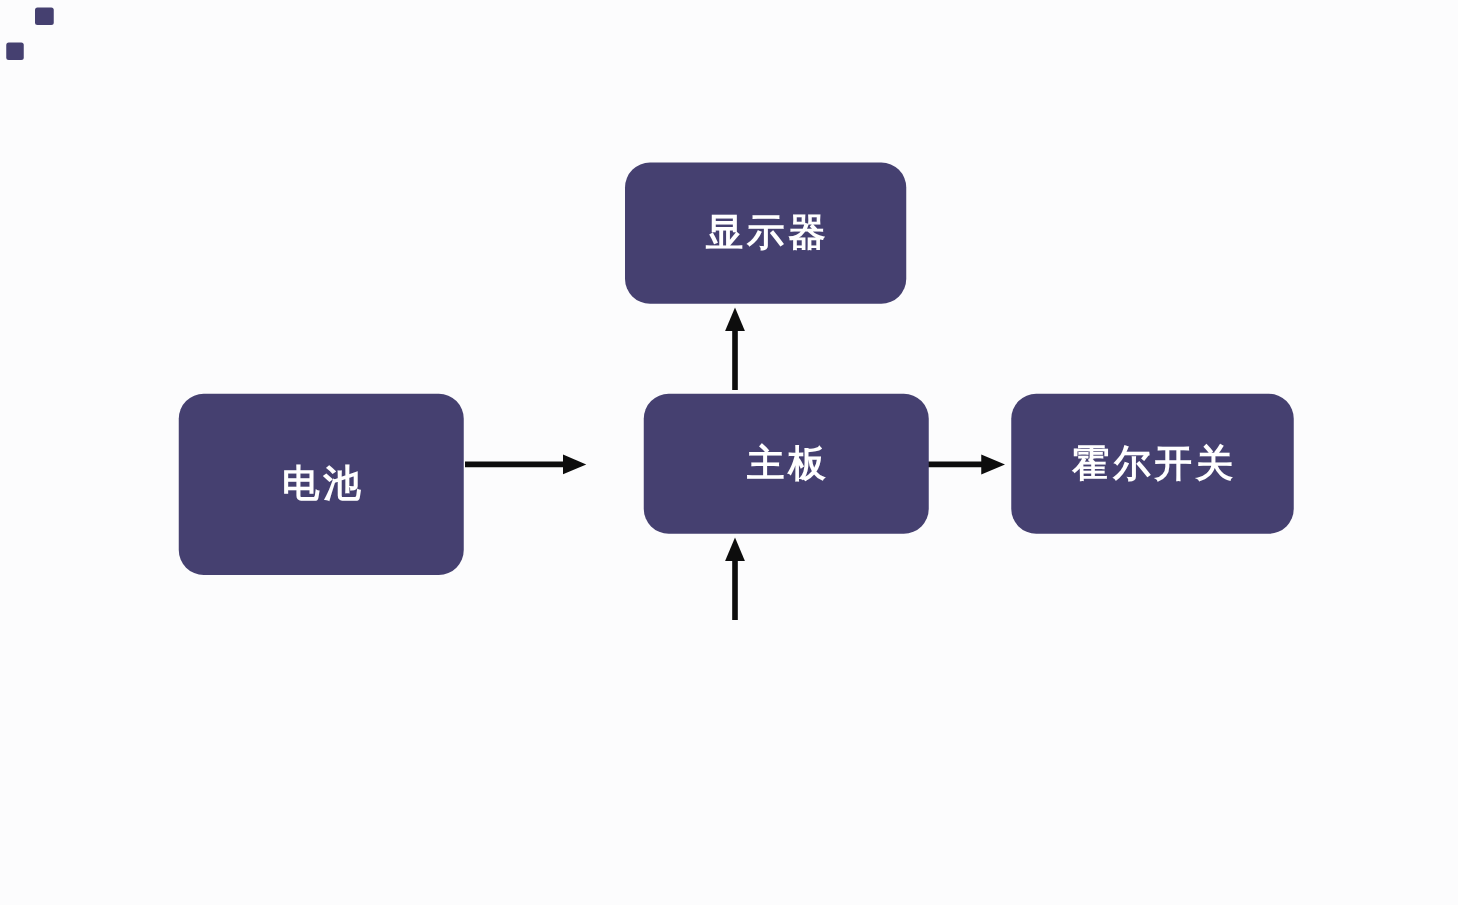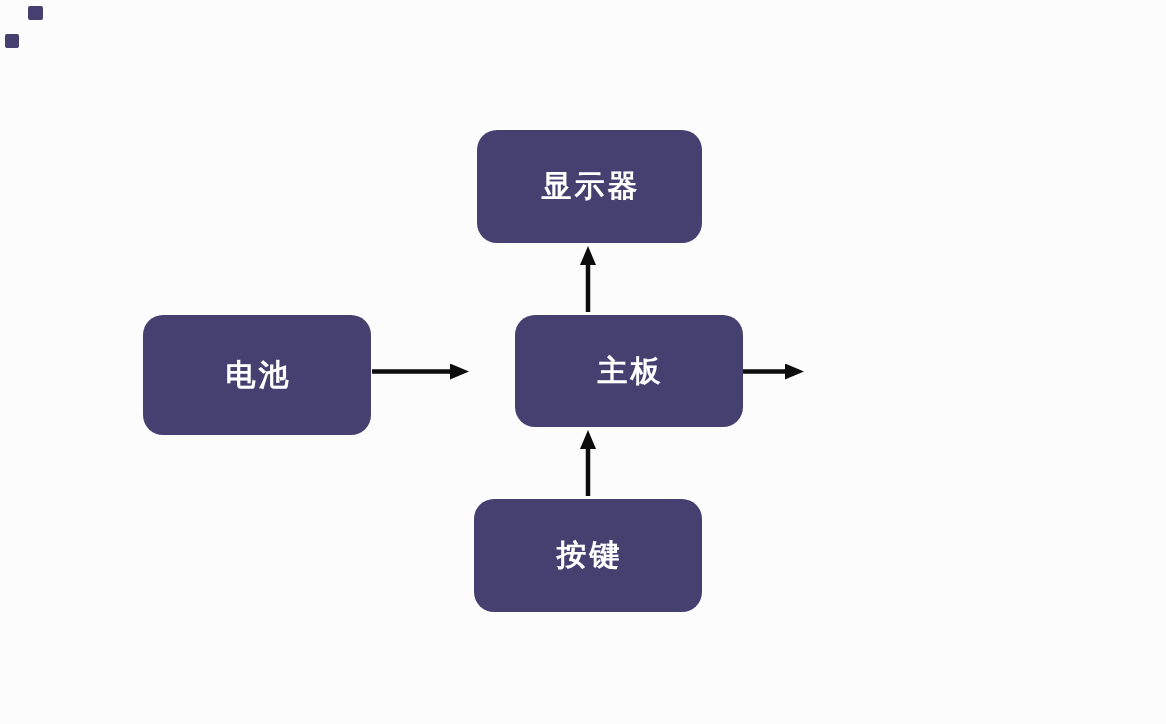--- a/index.html
+++ b/index.html
@@ -27,22 +27,22 @@
     justify-content: center;
   }
   .node .label {
     color: var(--node-text, #FFFFFF);
     font-size: 30px;
     font-weight: bold;
     letter-spacing: 3px;
     text-indent: 3px;
     white-space: nowrap;
   }
-  .node-display   { left: 477px; top: 130px; width: 225px; height: 113px; }
-  .node-battery   { left: 143px; top: 315px; width: 228px; height: 120px; }
+  .node-display   { left: 500px; top: 130px; width: 225px; height: 113px; }
+  .node-battery   { left: 143px; top: 315px; width: 228px; height: 145px; }
   .node-mainboard { left: 474px; top: 315px; width: 228px; height: 112px; margin-left: 41px; }
   .node-hall      { left: 809px; top: 315px; width: 226px; height: 112px; }
   .node-keys      { left: 474px; top: 499px; width: 228px; height: 113px; }
 
   #arrow-layer {
     position: absolute;
     left: 0;
     top: 0;
     pointer-events: none;
   }
@@ -83,21 +83,21 @@
   </div>
 
   <div class="node node-battery">
     <span class="label">电池</span>
   </div>
 
   <div class="node node-mainboard">
     <span class="label">主板</span>
   </div>
 
+  <div class="node node-hall">
+    <span class="label">霍尔开关</span>
+  </div>
 
-  <div class="node node-keys">
-    <span class="label">按键</span>
-  </div>
 
   <div class="fragment frag-1"></div>
   <div class="fragment frag-2"></div>
 
 </div>
 
 </body></html>

